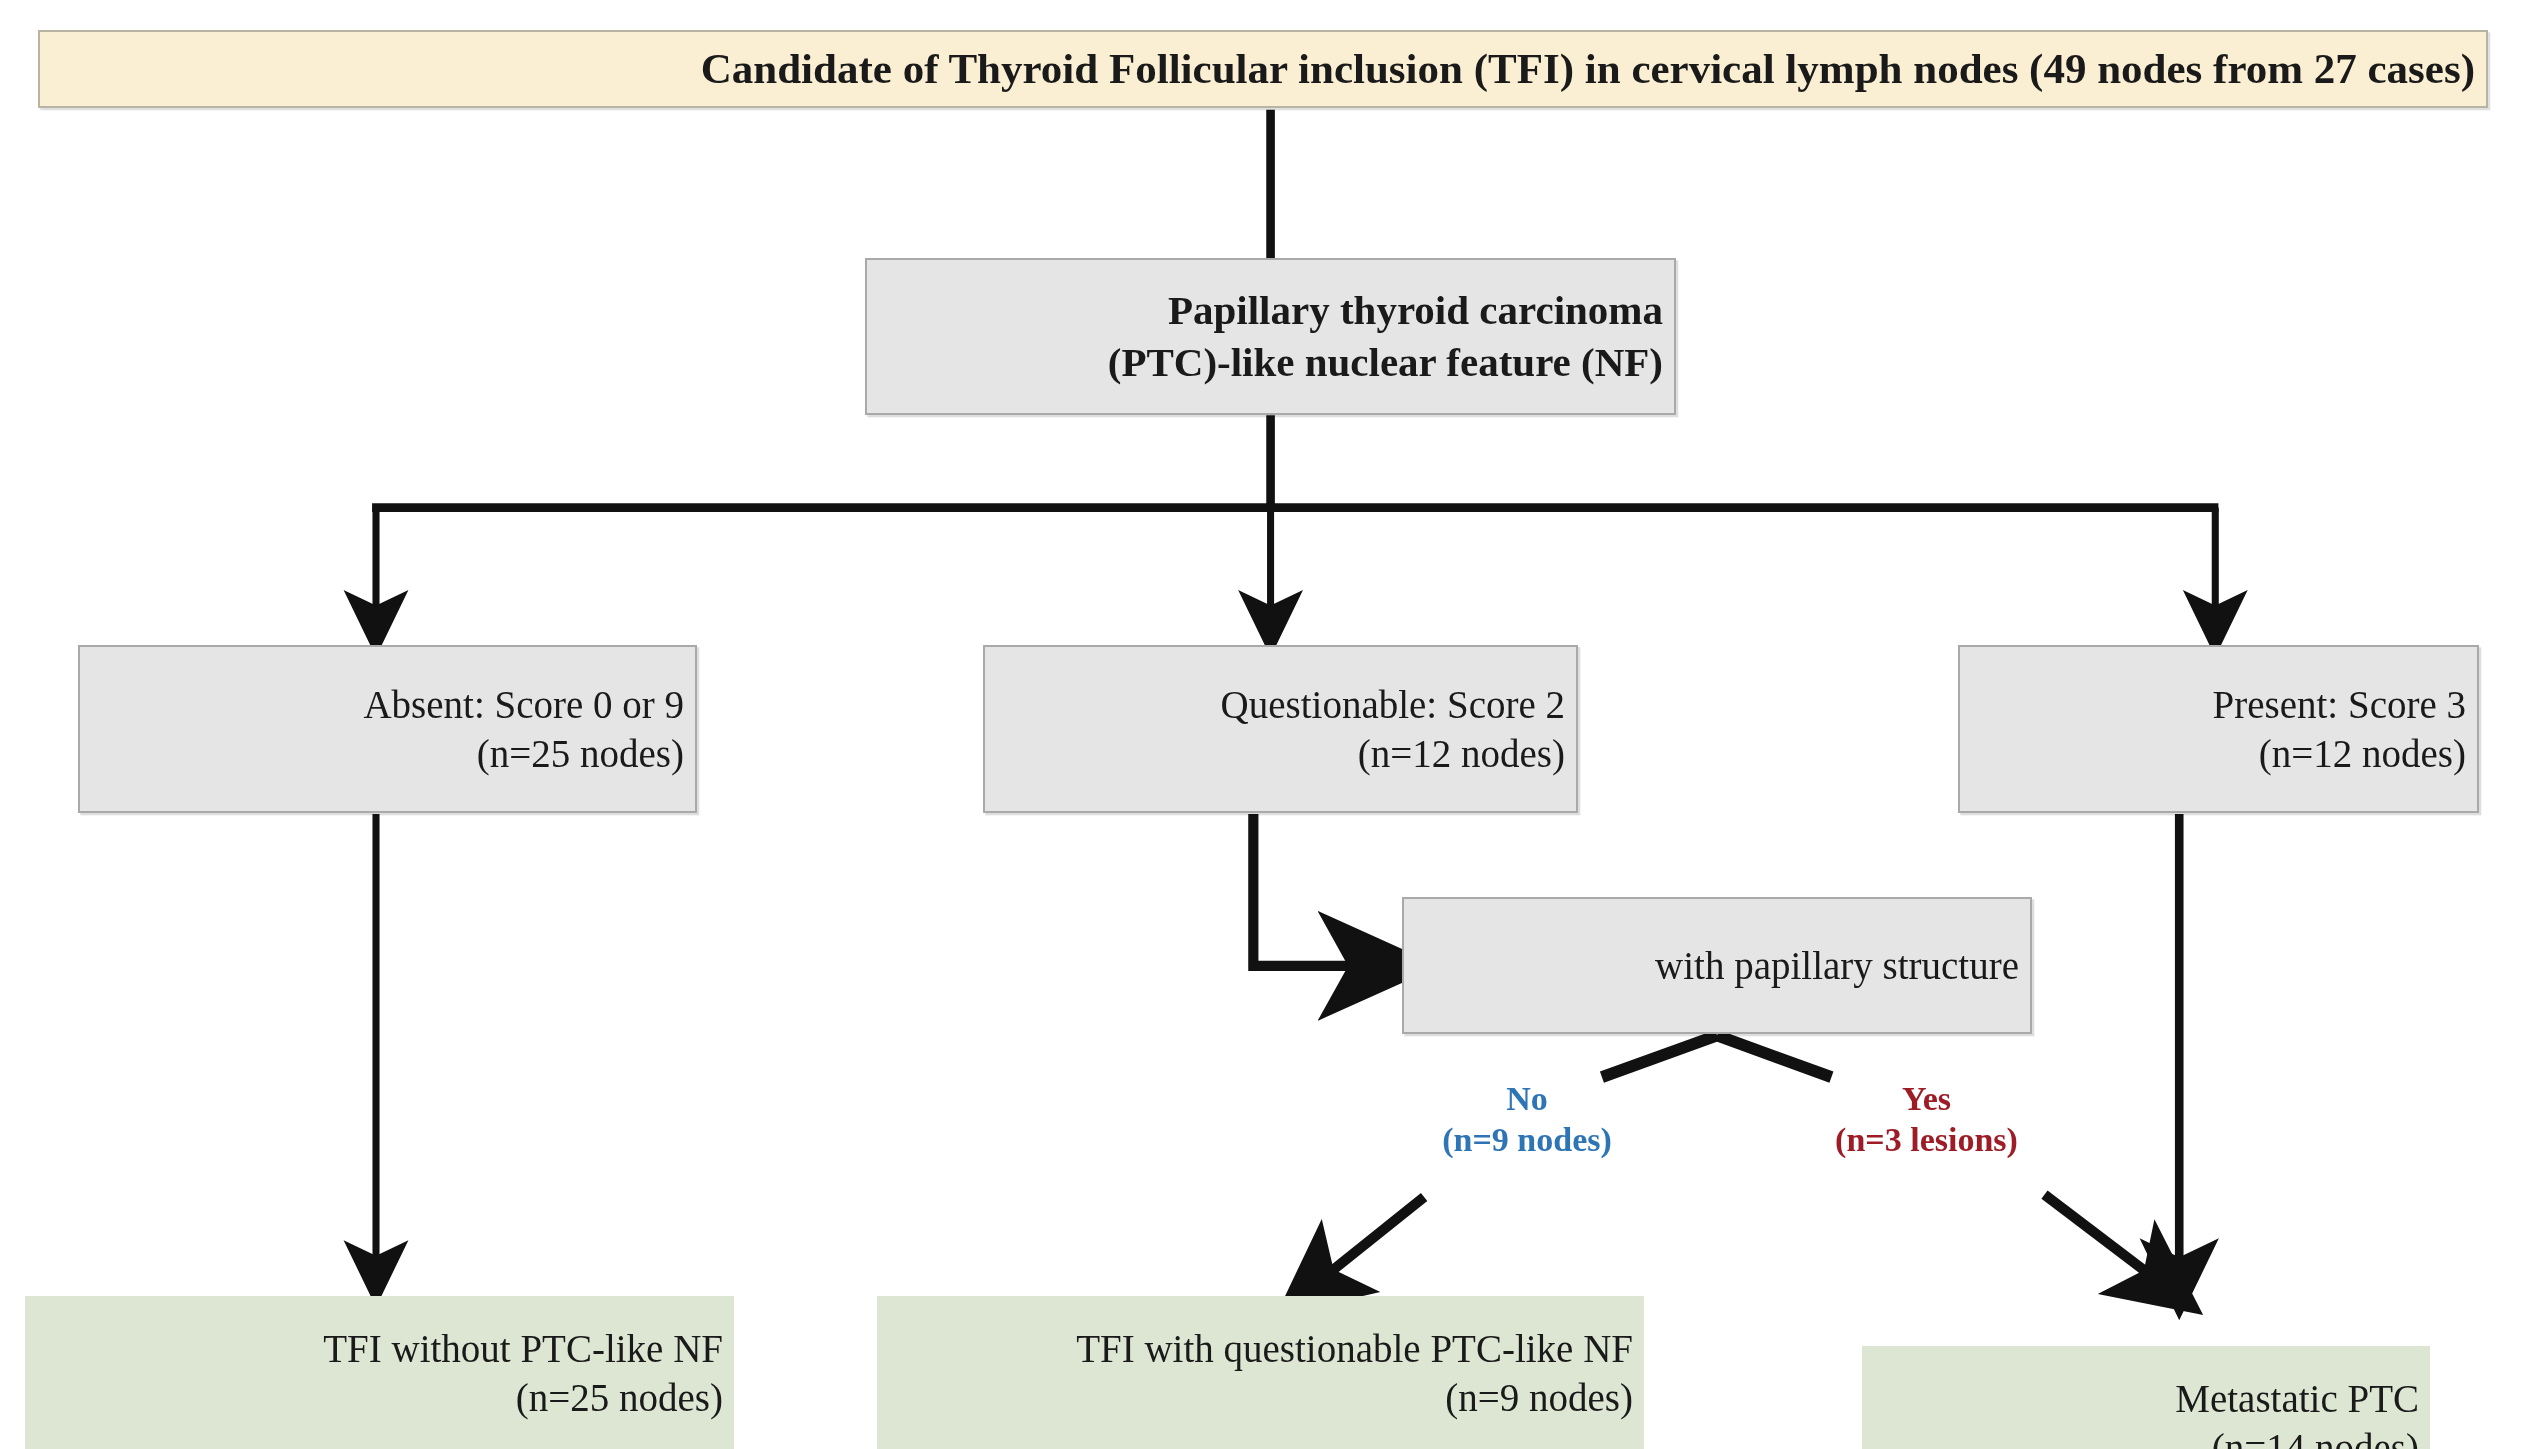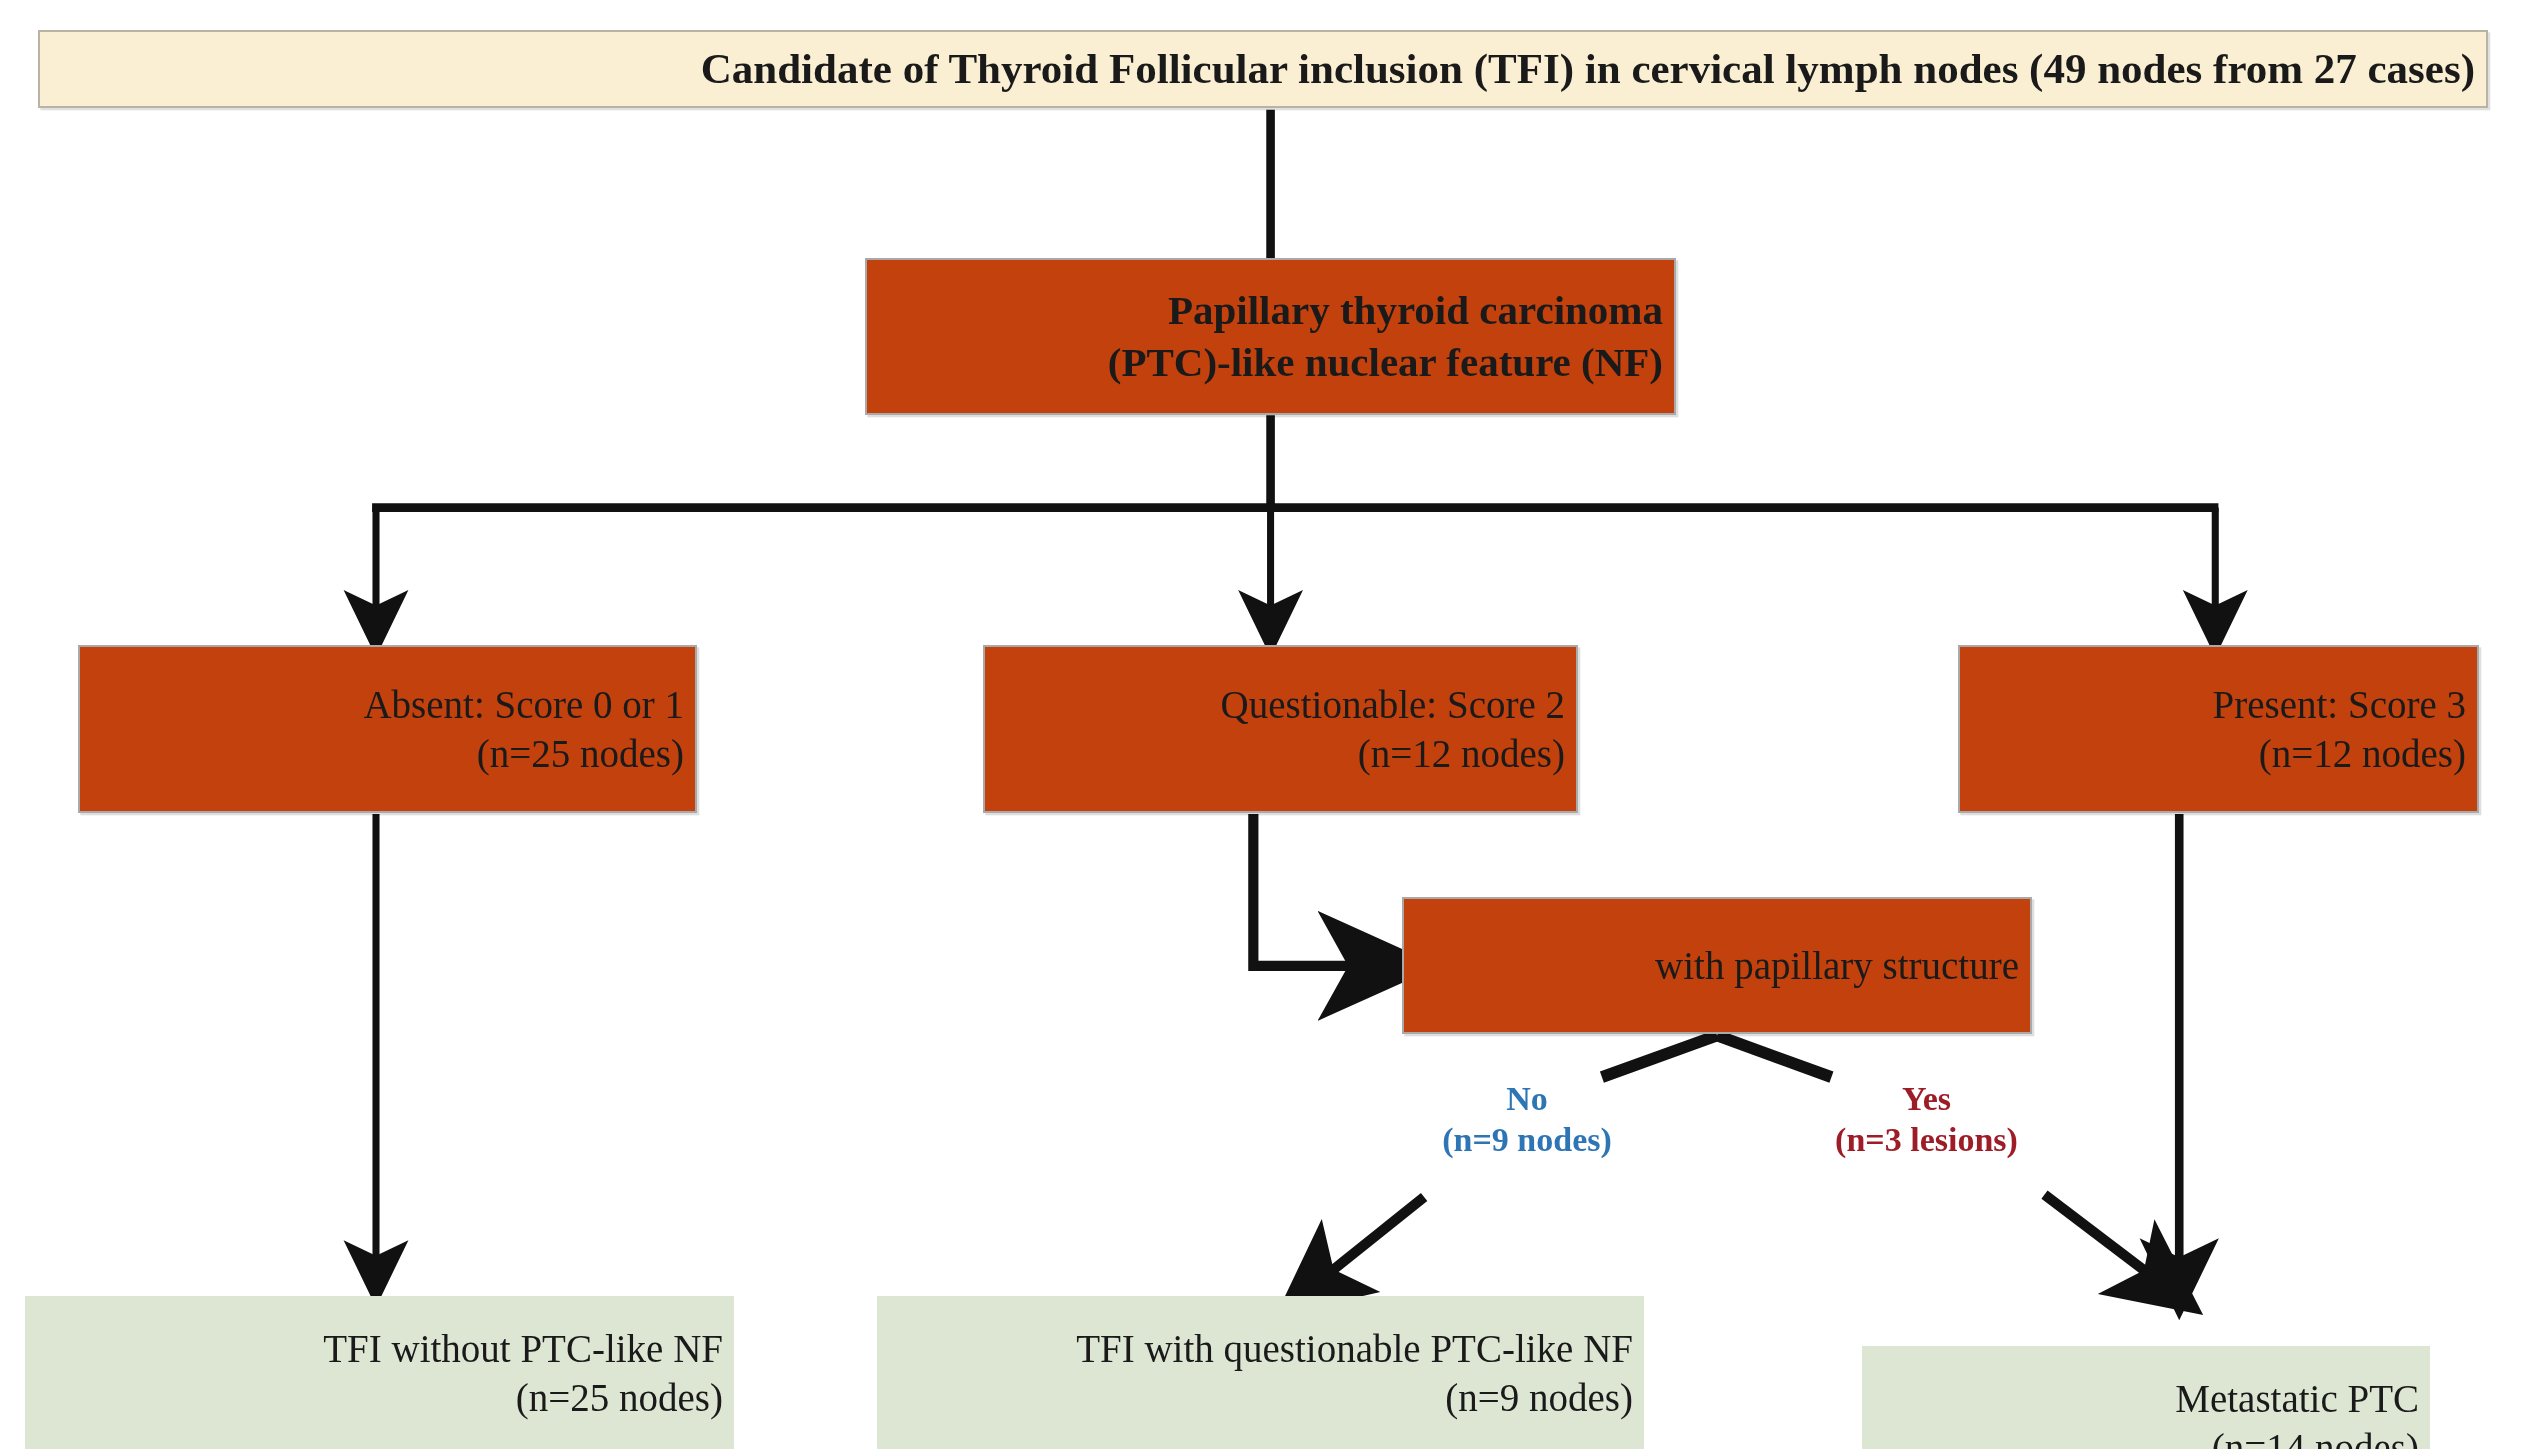--- a/index.html
+++ b/index.html
@@ -29,21 +29,21 @@
     left:38px;top:30px;width:2450px;height:78px;
     background:#FAEFD2;
     border:2.3px solid #b9b3a3;
     box-shadow:2.3px 2.3px 0 rgba(0,0,0,.12);
     font-weight:bold;
     font-size:43px;
   }
 
   
   .pbox{
-    background:#c2410c;
+    background:#e5e5e5;
     border:2.3px solid #a9a9a9;
     box-shadow:2.3px 2.3px 0 rgba(0,0,0,.13);
   }
   .nf-box{left:865px;top:258px;width:811px;height:157px;font-weight:bold;font-size:41px;}
   .score-a{left:78px;top:645px;width:619px;height:168px;font-size:39px;}
   .score-q{left:983px;top:645px;width:595px;height:168px;font-size:39px;}
   .score-p{left:1958px;top:645px;width:521px;height:168px;font-size:39px;}
   .pap-box{left:1402px;top:897px;width:630px;height:137px;font-size:39px;}
 
   
@@ -140,21 +140,21 @@
 
   <div class="node pbox nf-box">
     <div class="txt">
       <div>Papillary thyroid carcinoma</div>
       <div>(PTC)-like nuclear feature (NF)</div>
     </div>
   </div>
 
   <div class="node pbox score-a">
     <div class="txt">
-      <div>Absent: Score 0 or 1</div>
+      <div>Absent: Score 0 or 9</div>
       <div>(n=25 nodes)</div>
     </div>
   </div>
 
   <div class="node pbox score-q">
     <div class="txt">
       <div>Questionable: Score 2</div>
       <div>(n=12 nodes)</div>
     </div>
   </div>

